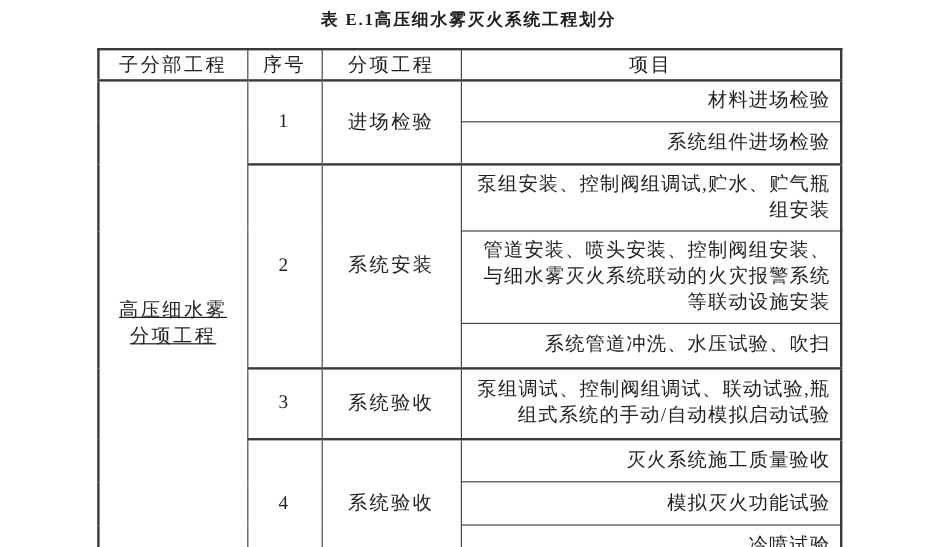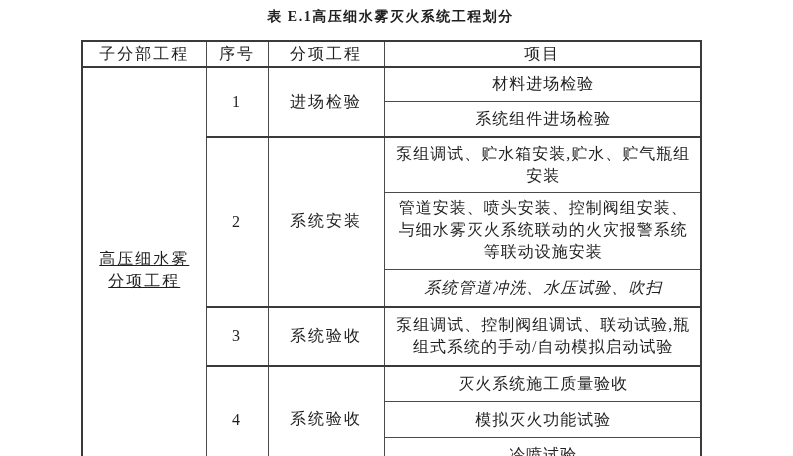--- a/index.html
+++ b/index.html
@@ -54,39 +54,39 @@
     font-weight: normal;
     text-align: center;
     letter-spacing: 2px;
     border-bottom: 2px solid #3a3a3a;
   }
   td.center-cell {
     text-align: center;
     letter-spacing: 2px;
   }
   td.item-cell {
-    text-align: center;
+    text-align: right;
     padding: 5px 8px 5px 10px;
     letter-spacing: 1px;
     line-height: 22px;
   }
   td.sub-division-cell {
     text-align: center;
     letter-spacing: 2px;
     line-height: 22px;
     text-decoration: underline;
   }
   tr.group-start td {
     border-top: 2px solid #3a3a3a;
   }
   tr.h34 { height: 34px; }
   tr.h36 { height: 36px; }
-  tr.h37 { height: 37px; font-style: italic; }
+  tr.h37 { height: 37px; }
   tr.h39 { height: 39px; }
-  tr.h58 { height: 58px; font-family: Liberation Mono, monospace; }
+  tr.h58 { height: 58px; }
   tr.h59 { height: 59px; }
 </style>
 </head>
 <body>
 
 <div class="doc-title">
   <span class="title-prefix">表 E.1</span><span>高压细水雾灭火系统工程划分</span>
 </div>
 
 <table class="div-table">
@@ -114,21 +114,21 @@
       <td class="center-cell" rowspan="2">进场检验</td>
       <td class="item-cell">材料进场检验</td>
     </tr>
     <tr class="h36">
       <td class="item-cell">系统组件进场检验</td>
     </tr>
 
     <tr class="h39 group-start">
       <td class="center-cell" rowspan="3">2</td>
       <td class="center-cell" rowspan="3">系统安装</td>
-      <td class="item-cell">泵组调试、贮水箱安装,贮水、贮气瓶组安装</td>
+      <td class="item-cell">泵组安装、控制阀组调试,贮水、贮气瓶组安装</td>
     </tr>
     <tr class="h58">
       <td class="item-cell">管道安装、喷头安装、控制阀组安装、与细水雾灭火系统联动的火灾报警系统等联动设施安装</td>
     </tr>
     <tr class="h37">
       <td class="item-cell">系统管道冲洗、水压试验、吹扫</td>
     </tr>
 
     <tr class="h59 group-start">
       <td class="center-cell">3</td>

